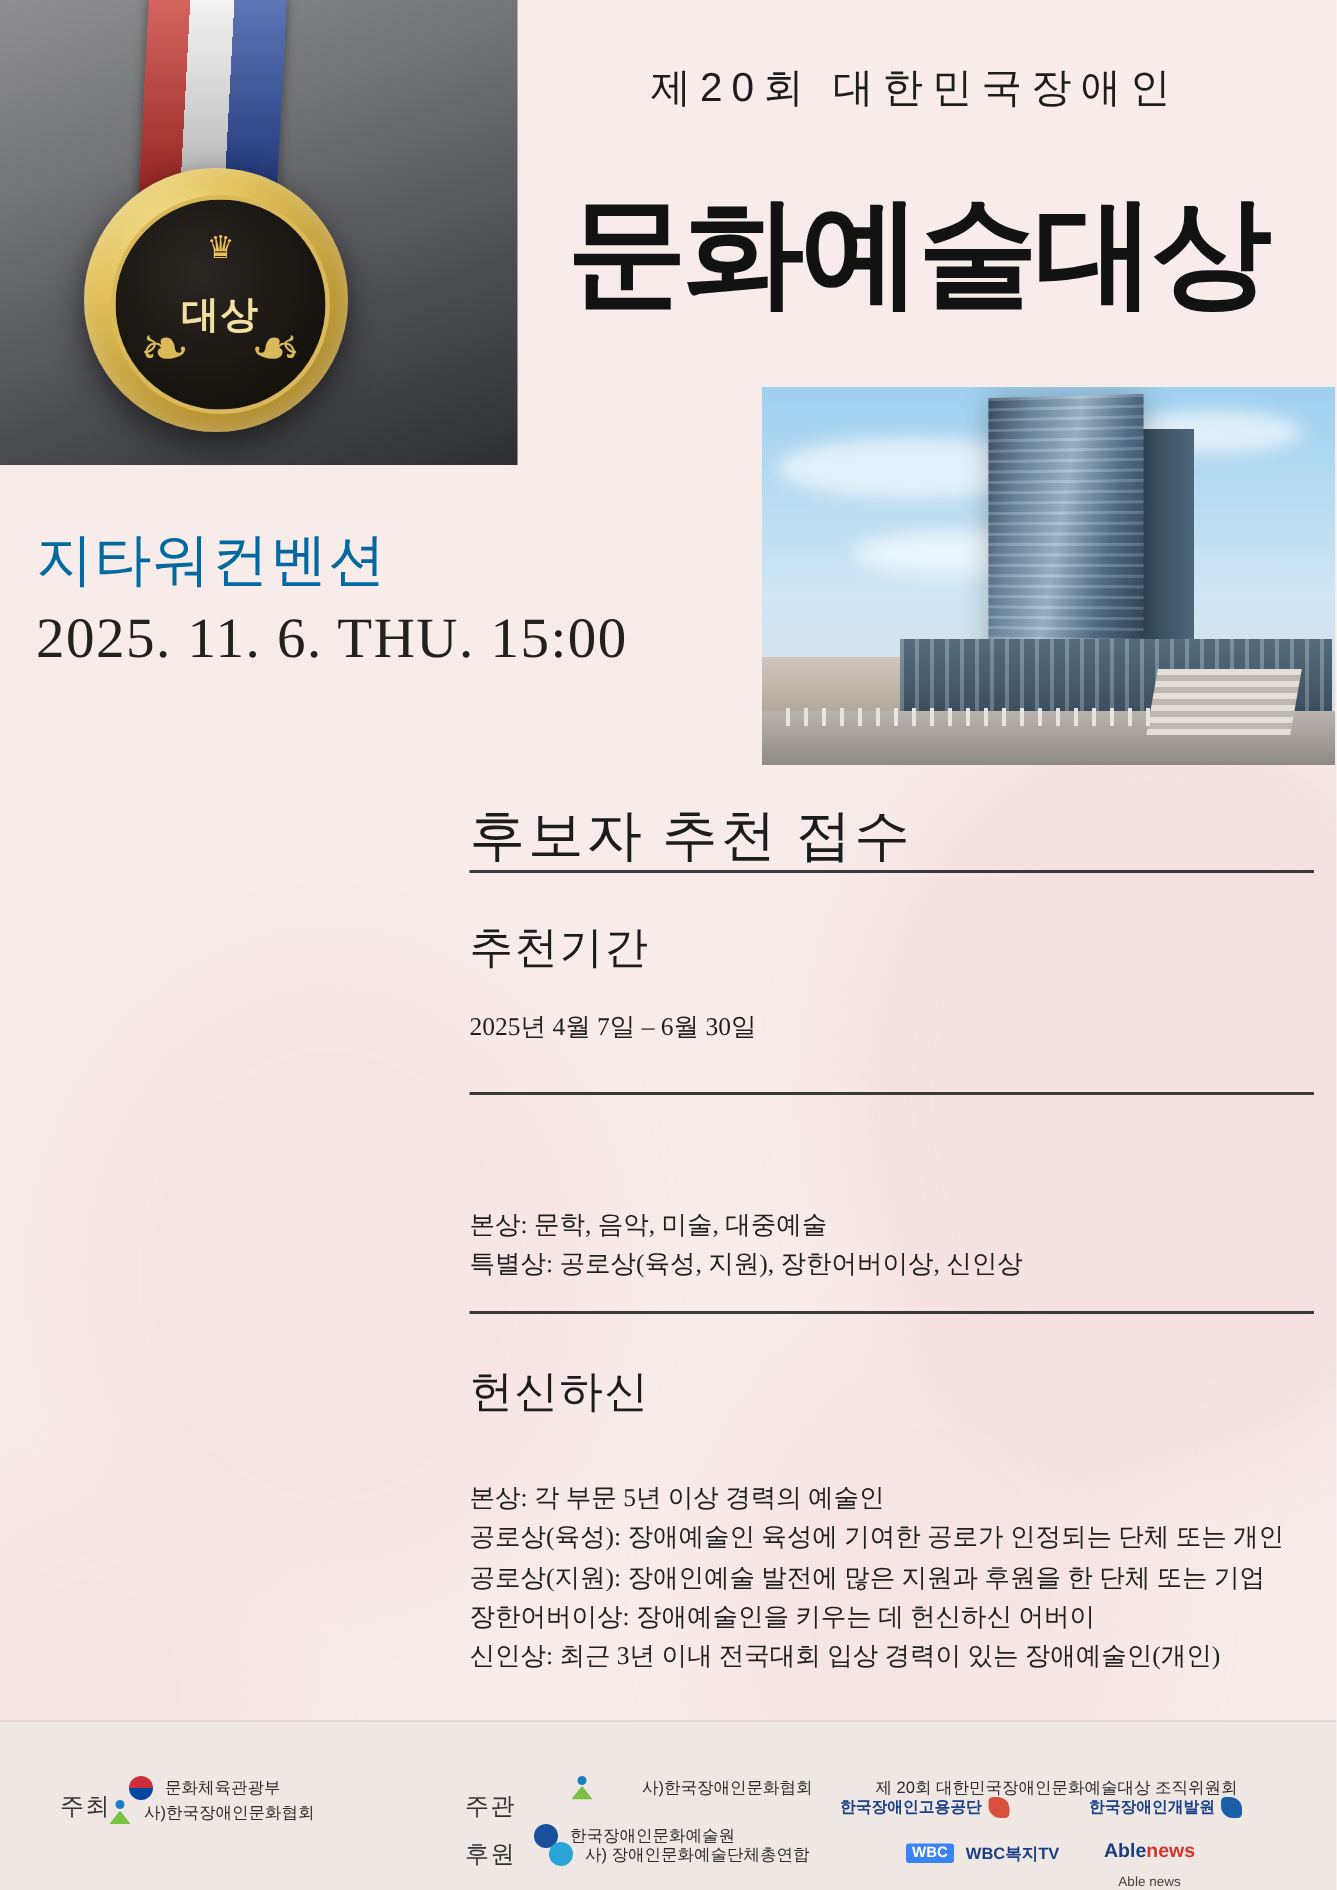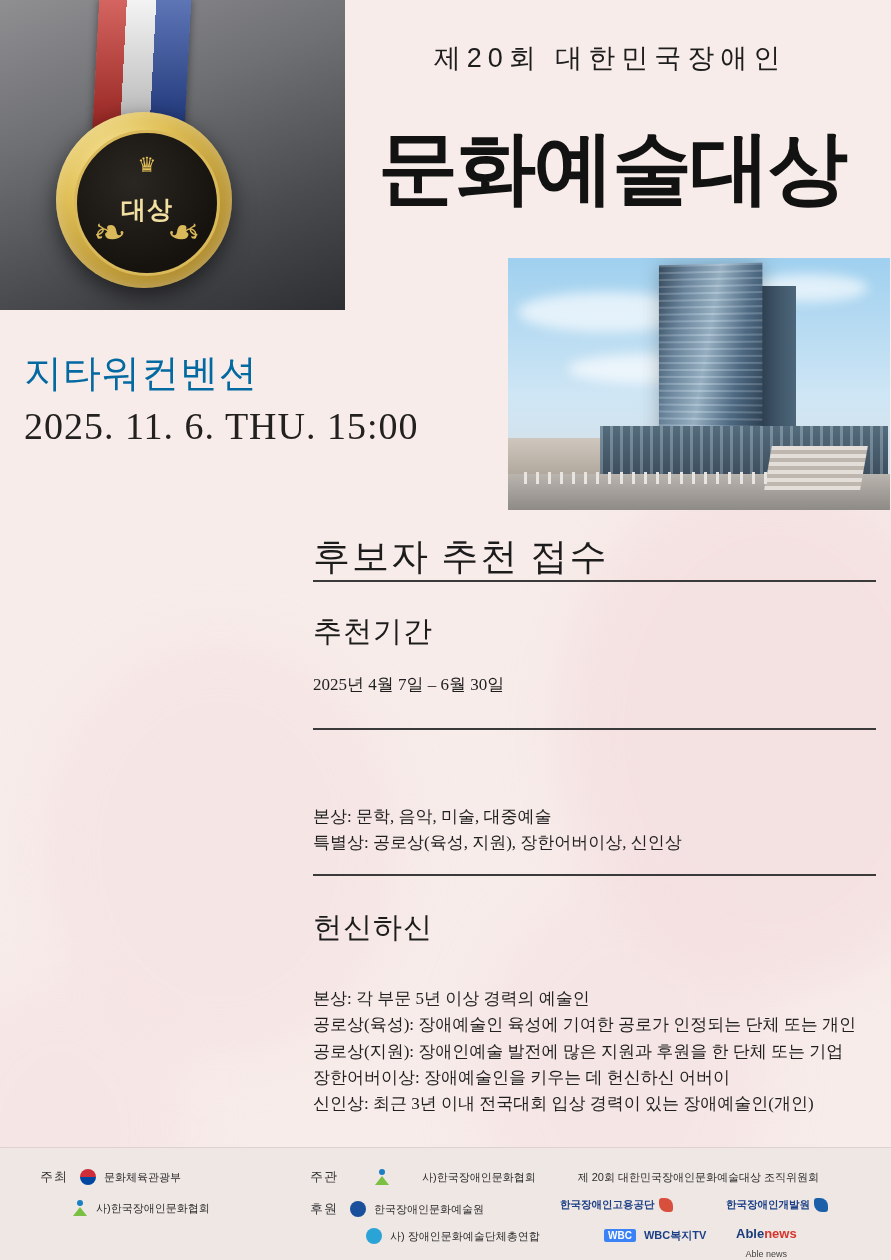--- a/index.html
+++ b/index.html
@@ -255,24 +255,25 @@
     position: absolute;
     display: flex;
     align-items: center;
     gap: 8px;
     font-family: "Liberation Sans", sans-serif;
     font-size: 11px;
     color: #2b2b2b;
     white-space: nowrap;
   }
   .lbl {
-    font-size: 13px;
+    font-size: 16px;
     color: #333;
     letter-spacing: 1px;
     margin-right: 4px;
+    margin-top: 26px;
   }
   .logo-dot {
     display: inline-block;
     width: 16px; height: 16px;
     border-radius: 50%;
     background: #1a4f9c;
     position: relative;
     flex: none;
   }
   .logo-dot.taegeuk {

